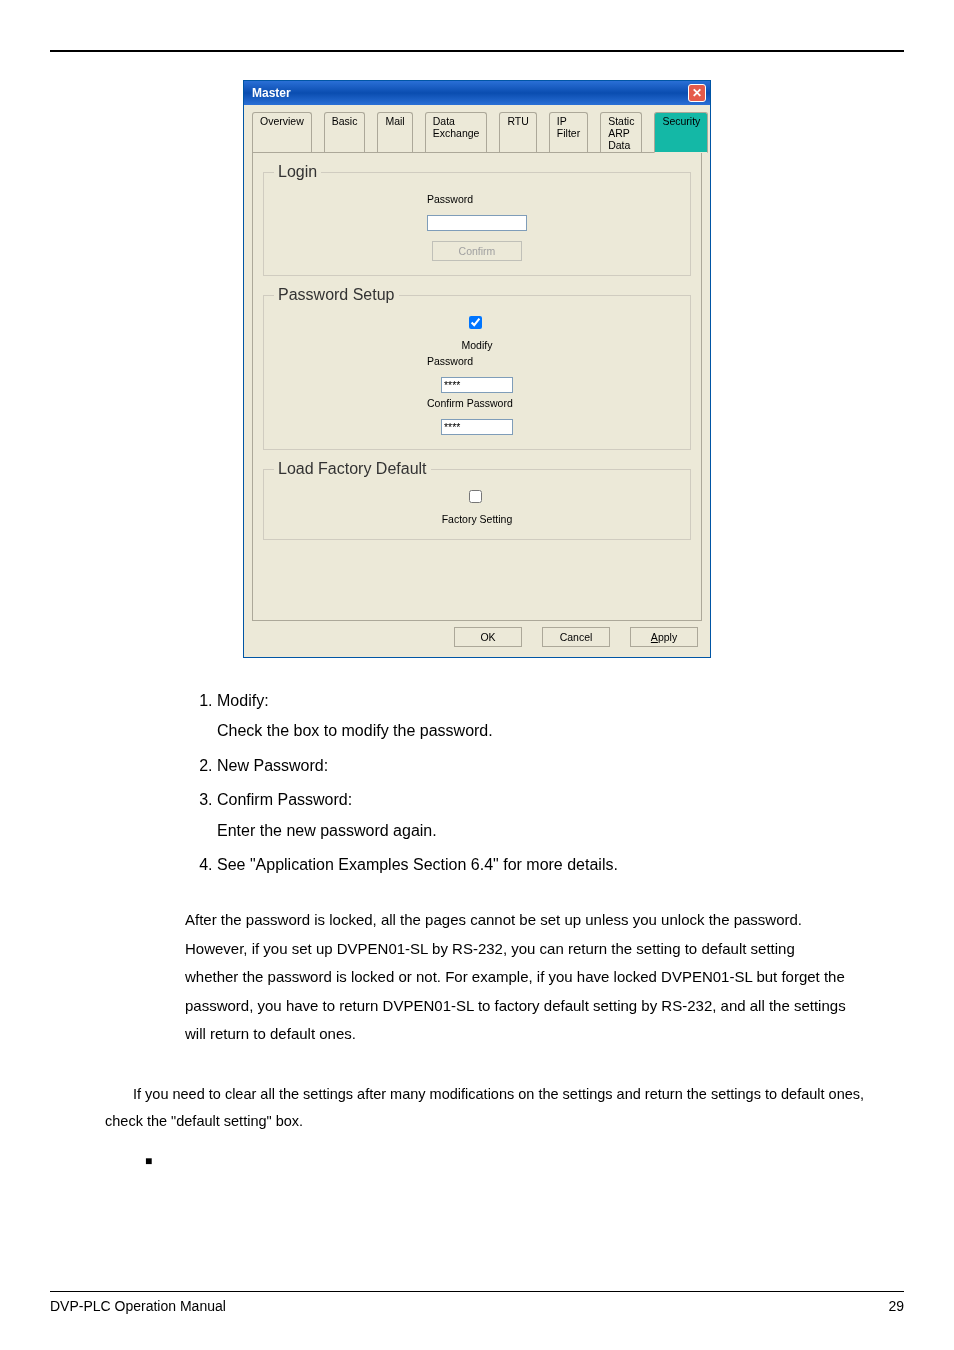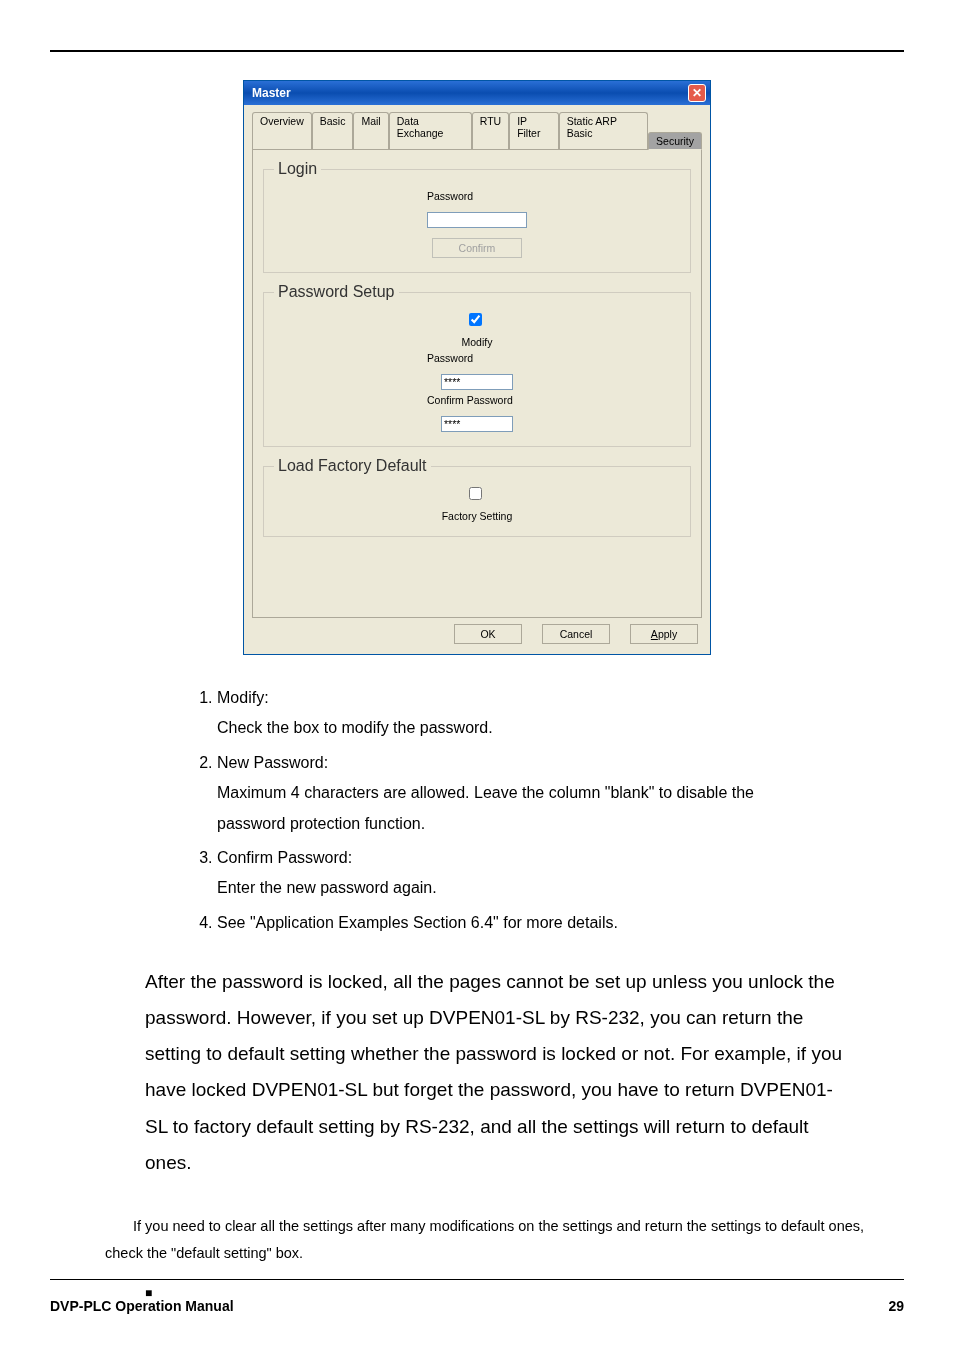--- a/index.html
+++ b/index.html
@@ -42,39 +42,38 @@
     border-radius: 3px;
     color: #fff;
     display: flex; align-items: center; justify-content: center;
     font-weight: bold;
     font-size: 12px;
     line-height: 1;
   }
   .dialog-body { padding: 6px 8px 8px 8px; }
   .tabs {
     display: flex;
-    gap: 0;
+    gap: 12px;
     margin-bottom: 0;
     font-size: 10.5px;
   }
   .tab {
     padding: 2px 7px;
     border: 1px solid #aca899;
     border-bottom: none;
     background: #ece9d8;
     border-radius: 3px 3px 0 0;
     position: relative;
     top: 1px;
     cursor: pointer;
   }
   .tab.active {
-    background: #a3a3a3;
+    background: #14b8a6;
     z-index: 2;
     border-bottom: 1px solid #ece9d8;
-    margin-top: 20px;
   }
   .tab-panel {
     border: 1px solid #aca899;
     padding: 10px 10px 70px 10px;
     min-height: 320px;
     position: relative;
   }
   fieldset {
     border: 1px solid #d0ccc0;
     margin-bottom: 10px;
@@ -110,39 +109,38 @@
     padding: 6px 4px 2px 0;
   }
   .dialog-footer .btn { width: 68px; padding: 1px 0; }
   .underline { text-decoration: underline; }
 
   
   .doc-text { margin: 0 80px 0 130px; line-height: 1.9; font-size: 16px; }
   .doc-text ol { list-style: decimal; padding-left: 22px; }
   .doc-text li { margin-bottom: 4px; }
   .doc-text .desc { margin-left: 0; }
-  .para { margin: 0 0 0 80px; padding-right: 40px; line-height: 1.9; font-size: 19px; margin-top: 26px;}
+  .para { margin: 0 0 0 120px; padding-right: 40px; line-height: 1.9; font-size: 15px; margin-top: 26px;}
   .full-para {
     margin-top: 32px;
     padding: 0 10px 0 40px;
     line-height: 1.9;
     font-size: 14.5px;
     text-indent: 28px;
   }
   .bullet { margin: 18px 0 0 80px; font-size: 12px; }
 
   .footer {
     position: absolute;
     left: 50px; right: 50px; bottom: 36px;
     border-top: 1.5px solid #000;
-    padding-top: 18px;
+    padding-top: 6px;
     display: flex;
     justify-content: space-between;
     font-size: 14px;
-    font-weight: bold;
   }
 </style>
 </head>
 <body>
 
 <hr class="hr-top">
 
 <div class="content-wrap">
 
   <div class="dialog">
@@ -151,21 +149,21 @@
       <div class="close-btn">✕</div>
     </div>
     <div class="dialog-body">
       <div class="tabs">
         <div class="tab">Overview</div>
         <div class="tab">Basic</div>
         <div class="tab">Mail</div>
         <div class="tab">Data Exchange</div>
         <div class="tab">RTU</div>
         <div class="tab">IP Filter</div>
-        <div class="tab">Static ARP Basic</div>
+        <div class="tab">Static ARP Data</div>
         <div class="tab active">Security</div>
       </div>
       <div class="tab-panel">
 
         <fieldset>
           <legend>Login</legend>
           <div class="row">
             <span class="lbl">Password</span>
             <input class="txt w1" type="password" value="" style="">
             <button class="btn disabled">Confirm</button>
@@ -206,21 +204,20 @@
   </div>
 
   <div class="doc-text">
     <ol>
       <li>
         <span>Modify:</span><br>
         <span class="desc">Check the box to modify the password.</span>
       </li>
       <li>
         <span>New Password:</span><br>
-        <span class="desc">Maximum 4 characters are allowed. Leave the column "blank" to disable the password protection function.</span>
       </li>
       <li>
         <span>Confirm Password:</span><br>
         <span class="desc">Enter the new password again.</span>
       </li>
       <li>
         <span>See "Application Examples Section 6.4" for more details.</span>
       </li>
     </ol>
   </div>

